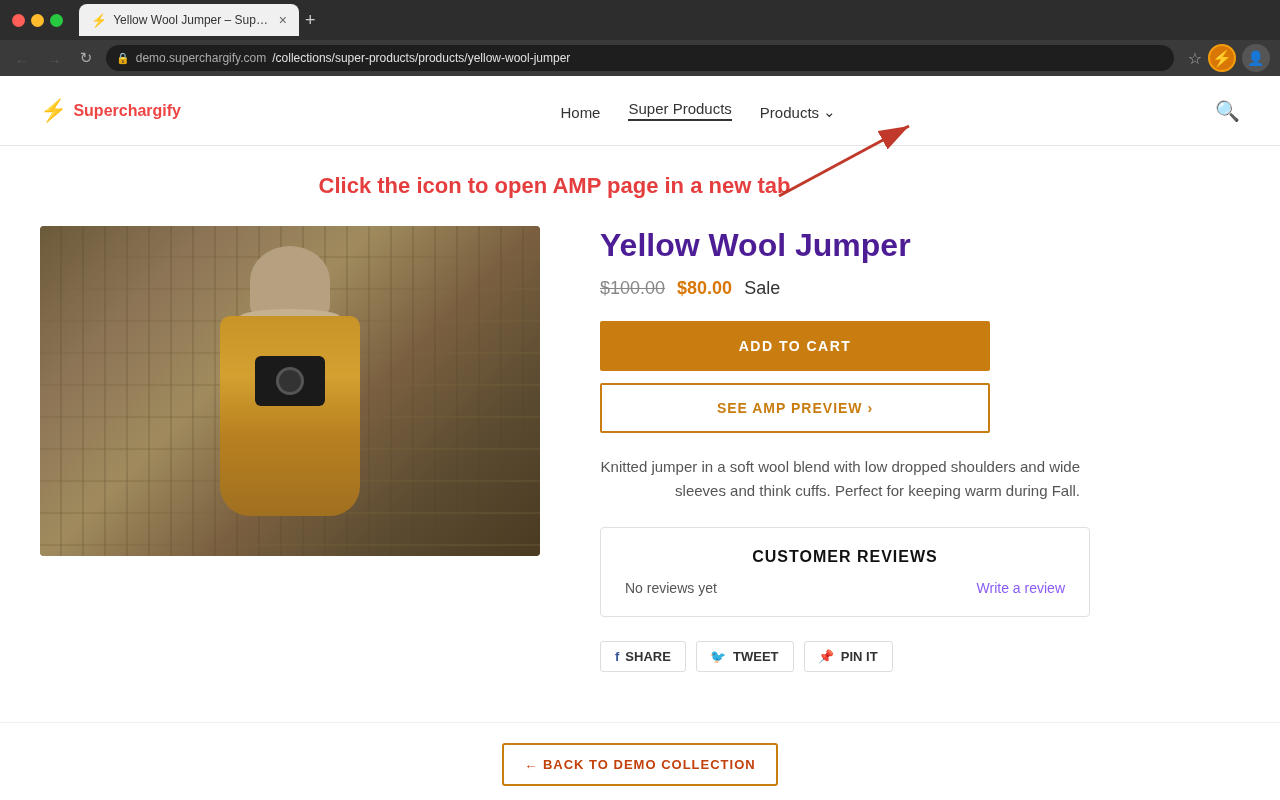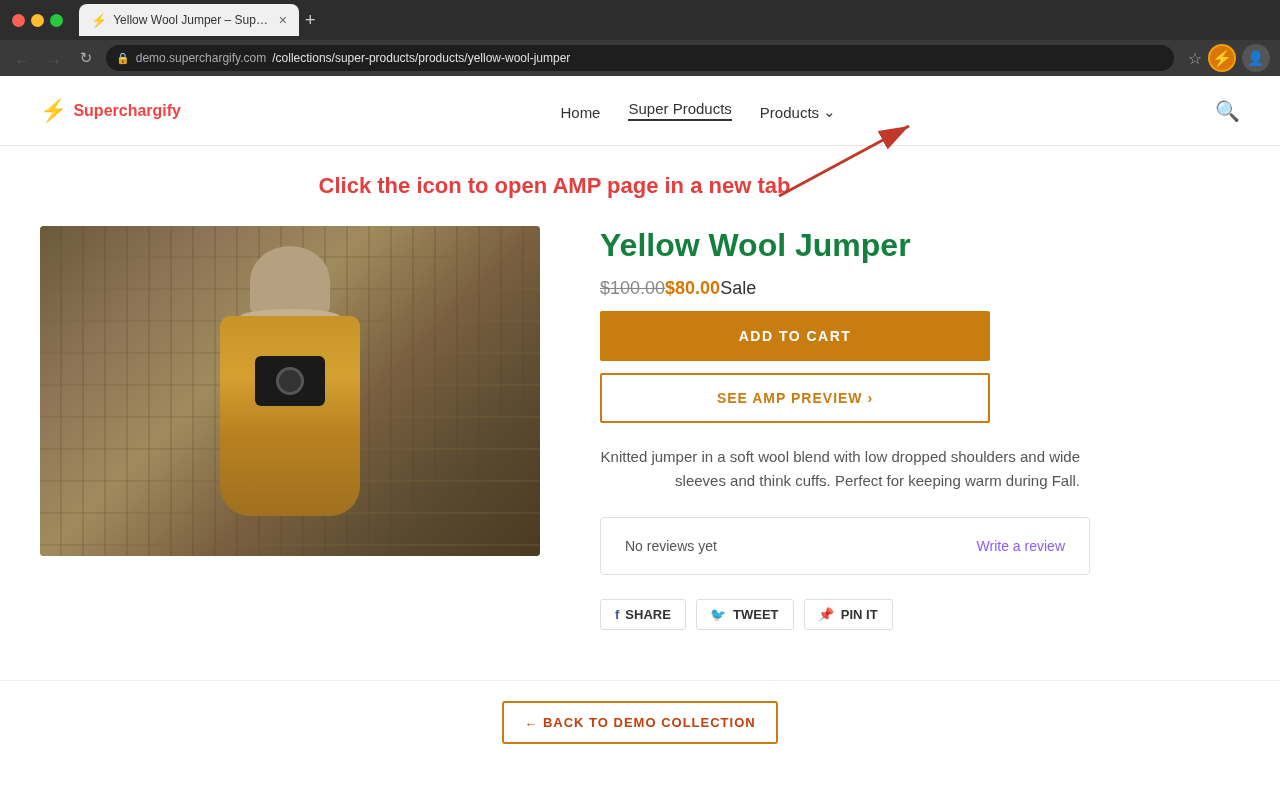--- a/index.html
+++ b/index.html
@@ -277,28 +277,29 @@
       border: 3px solid #555;
     }
 
     .product-info-col {
       flex: 1;
       padding: 0 0 0 50px;
     }
     .product-title {
       font-size: 32px;
       font-weight: 700;
-      color: #15803d;
+      color: #4c1d95;
       margin-bottom: 14px;
       line-height: 1.2;
     }
     .price-row {
       display: flex;
       align-items: center;
-      margin-bottom: 12px;
+      gap: 12px;
+      margin-bottom: 22px;
     }
     .price-original {
       font-size: 18px;
       color: #888;
       text-decoration: line-through;
     }
     .price-sale {
       font-size: 18px;
       color: #d97706;
       font-weight: 700;
@@ -528,20 +529,21 @@
       <span>ADD TO CART</span>
     </button>
 
     <button class="see-amp-btn">
       <span>SEE AMP PREVIEW ›</span>
     </button>
 
     <p class="product-description">Knitted jumper in a soft wool blend with low dropped shoulders and wide sleeves and think cuffs. Perfect for keeping warm during Fall.</p>
 
     <div class="reviews-box">
+      <div class="reviews-title">CUSTOMER REVIEWS</div>
       <div class="reviews-row">
         <span class="no-reviews">No reviews yet</span>
         <span class="write-review">Write a review</span>
       </div>
     </div>
 
     <div class="social-row">
       <button class="social-btn">
         <span class="fb-icon">f</span>
         <span>SHARE</span>

